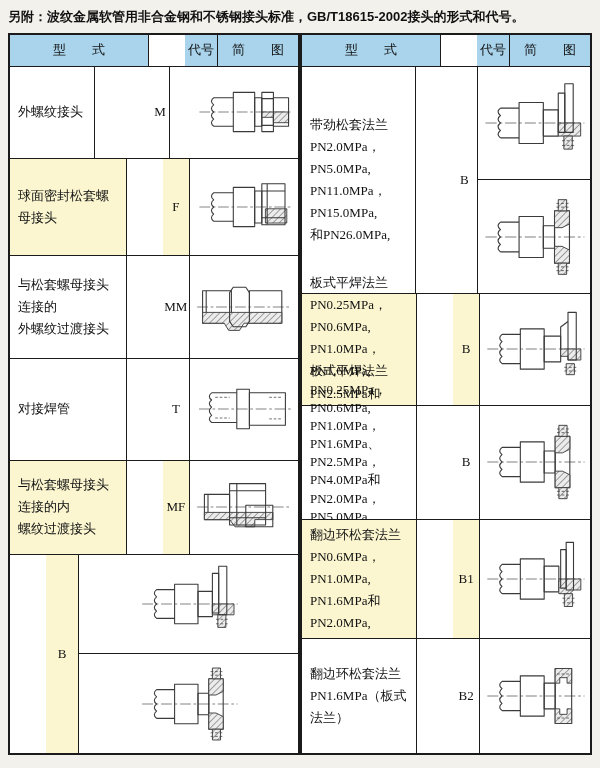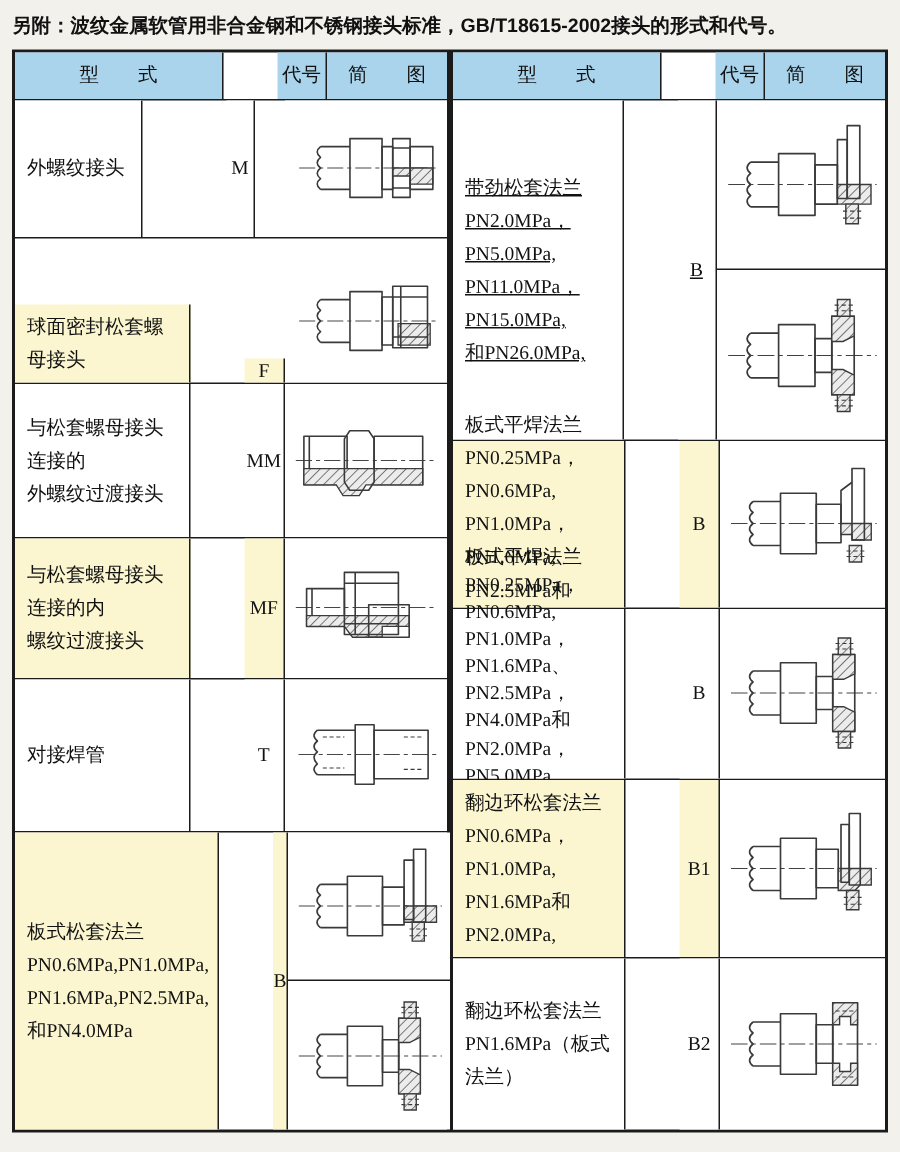--- a/index.html
+++ b/index.html
@@ -33,23 +33,23 @@
   .sub{flex:1;display:flex;align-items:center;justify-content:center;overflow:hidden;}
   .sub + .sub{border-top:1px solid #1b1b1b;}
   .header .cell{
     background:var(--header-bg,#a9d4ec);
     display:flex;align-items:center;justify-content:center;
     font-size:13px;padding:2px;
   }
   .hl{background:var(--highlight-bg,#fbf6d0);}
   
   .hrow{height:32px;}
-  .l1{height:92px;gap:20px;}.l2{height:97px;align-items:flex-end;}.l3{height:103px;}
+  .l1{height:92px;gap:20px;}.l2{height:97px;}.l3{height:103px;}
   .l4{height:94px;}.l5{height:102px;}.l6{height:198px;}
-  .r1{height:227px;text-decoration:underline;}.r2{height:112px;}.r3{height:114px;}
+  .r1{height:227px;}.r2{height:112px;}.r3{height:114px;}
   .r4{height:119px;}.r5{height:114px;}
   
   svg.dg{display:block;}
   .dg .s{fill:none;stroke:#3a3a3a;stroke-width:1.2;stroke-linejoin:round;}
   .dg .cl{stroke:#3a3a3a;stroke-width:0.7;stroke-dasharray:12 3 3 3;}
   .dg .h{fill:url(#hatch);stroke:#3a3a3a;stroke-width:1;}
   .dg .d{stroke:#3a3a3a;stroke-width:0.8;stroke-dasharray:3 2;fill:none;}
 </style>
 </head>
 <body>
@@ -123,61 +123,57 @@
               <rect class="s" x="14" y="28" width="32" height="36"></rect>
               <path class="s" d="M18 28v36"></path>
               <rect class="s" x="66" y="28" width="36" height="36"></rect>
               <path class="h" d="M14 52h88v12H60l-5 8H43l-5-8H14z"></path>
               <path class="s" d="M48 24h14l4 6v32l-4 6H48l-4-6V30z"></path>
             </svg>
           </div>
         </div>
       </div>
 
+      <div class="row l5">
+        <div class="cell type">对接焊管</div>
+        <div class="cell code">T</div>
+        <div class="cell diag">
+          <div class="sub">
+            <svg class="dg" viewBox="0 0 120 92" width="108" height="84">
+              <line class="cl" x1="10" y1="46" x2="112" y2="46"></line>
+              <path class="s" d="M24 28q-5 4 0 8q-5 4 0 8q-5 4 0 9q-5 4 0 8M24 28h28M24 61h28"></path>
+              <path class="d" d="M28 33h16M28 56h16"></path>
+              <rect class="s" x="52" y="24" width="14" height="44"></rect>
+              <rect class="s" x="66" y="28" width="40" height="36"></rect>
+              <path class="d" d="M88 33h14M88 57h14"></path>
+            </svg>
+          </div>
+        </div>
+      </div>
+
       <div class="row l4">
         <div class="cell type hl">与松套螺母接头连接的内
 螺纹过渡接头</div>
         <div class="cell code hl">MF</div>
         <div class="cell diag">
           <div class="sub">
             <svg class="dg" viewBox="0 0 120 92" width="108" height="84">
               <line class="cl" x1="8" y1="46" x2="112" y2="46"></line>
               <rect class="s" x="16" y="32" width="28" height="28"></rect>
               <path class="s" d="M20 32v28"></path>
               <path class="h" d="M16 52h76v8H72v8H50l-6-8H16z"></path>
               <rect class="s" x="44" y="20" width="40" height="46"></rect>
               <path class="s" d="M44 28h40M44 58h40M52 20v46"></path>
               <rect class="s" x="62" y="44" width="30" height="24"></rect>
             </svg>
           </div>
         </div>
       </div>
 
-      <div class="row l5">
-        <div class="cell type">对接焊管</div>
-        <div class="cell code">T</div>
-        <div class="cell diag">
-          <div class="sub">
-            <svg class="dg" viewBox="0 0 120 92" width="108" height="84">
-              <line class="cl" x1="10" y1="46" x2="112" y2="46"></line>
-              <path class="s" d="M24 28q-5 4 0 8q-5 4 0 8q-5 4 0 9q-5 4 0 8M24 28h28M24 61h28"></path>
-              <path class="d" d="M28 33h16M28 56h16"></path>
-              <rect class="s" x="52" y="24" width="14" height="44"></rect>
-              <rect class="s" x="66" y="28" width="40" height="36"></rect>
-              <path class="d" d="M88 33h14M88 57h14"></path>
-            </svg>
-          </div>
-        </div>
-      </div>
-
       <div class="row l6">
-        <div class="cell type hl">板式松套法兰
-PN0.6MPa,PN1.0MPa,
-PN1.6MPa,PN2.5MPa,
-和PN4.0MPa</div>
         <div class="cell code hl">B</div>
         <div class="cell diag">
           <div class="sub">
             <svg class="dg" viewBox="0 0 120 92" width="108" height="88">
               <line class="cl" x1="8" y1="46" x2="114" y2="46"></line>
               <path class="s" d="M24 30q-5 4 0 8q-5 4 0 8q-5 4 0 8q-5 4 0 8M24 30h20M24 62h20"></path>
               <rect class="s" x="44" y="24" width="26" height="44"></rect>
               <rect class="s" x="70" y="32" width="16" height="28"></rect>
               <path class="h" d="M86 46h24v12H86z"></path>
               <path class="h" d="M92 58h9v14h-9z"></path>

